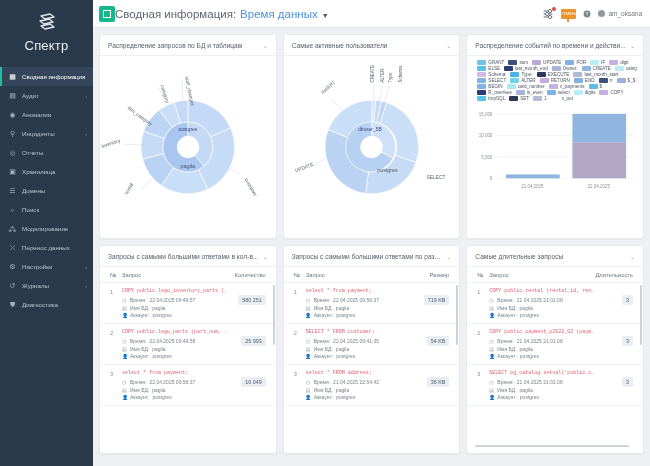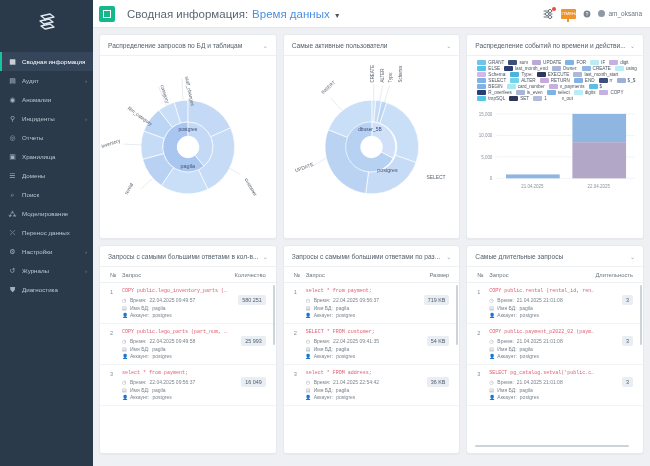--- a/index.html
+++ b/index.html
@@ -53,21 +53,21 @@
     display: flex; align-items: center; padding: 0 8px 0 6px;
     flex: 0 0 28px;
   }
   .grid-btn {
     width: 16px; height: 16px; border-radius: 2px;
     background: #14b88a; display: flex; align-items: center; justify-content: center;
     cursor: pointer; flex: 0 0 16px;
   }
   .grid-btn span { display:block; width:8px; height:8px; border:1.4px solid #fff; }
   .page-title {
-    margin-left: 12px; font-size: 11.5px; color: #5a6672; font-weight: 400;
+    font-size: 11.5px; color: #5a6672; font-weight: 400;
     display: flex; align-items: baseline; gap: 4px;
   }
   .page-title .link { color: #4a8fe0; cursor: pointer; }
   .title-caret { font-size: 7px; color: #50585f; }
   .topbar-spacer { flex: 1 1 auto; }
   .top-icons { display: flex; align-items: center; gap: 7px; }
   .t-ico { position: relative; cursor: pointer; display:flex; align-items:center; }
   .badge-dot {
     position: absolute; top: -1px; right: -2px;
     width: 4px; height: 4px; border-radius: 50%; background: #e74c3c;
@@ -161,20 +161,21 @@
     <div class="brand">
       <svg class="brand-logo" width="26" height="26" viewBox="0 0 26 26">
         <g fill="none" stroke="#dfe7ee" stroke-width="1.3" stroke-linejoin="round">
           <path d="M7 6 L16 4 L20 7 L11 9 Z"></path>
           <path d="M6 11 L15 9 L19 12 L10 14 Z"></path>
           <path d="M7 16 L16 14 L20 17 L11 19 Z"></path>
           <path d="M11 9 L11 11"></path>
             <path d="M10 14 L10 16"></path>
         </g>
       </svg>
+      <div class="brand-name">Спектр</div>
     </div>
 
     <nav class="nav">
       <div class="nav-item active">
         <span class="nav-ico">▦</span>
         <span class="nav-label">Сводная информация</span>
       </div>
       <div class="nav-item">
         <span class="nav-ico">▤</span>
         <span class="nav-label">Аудит</span>

